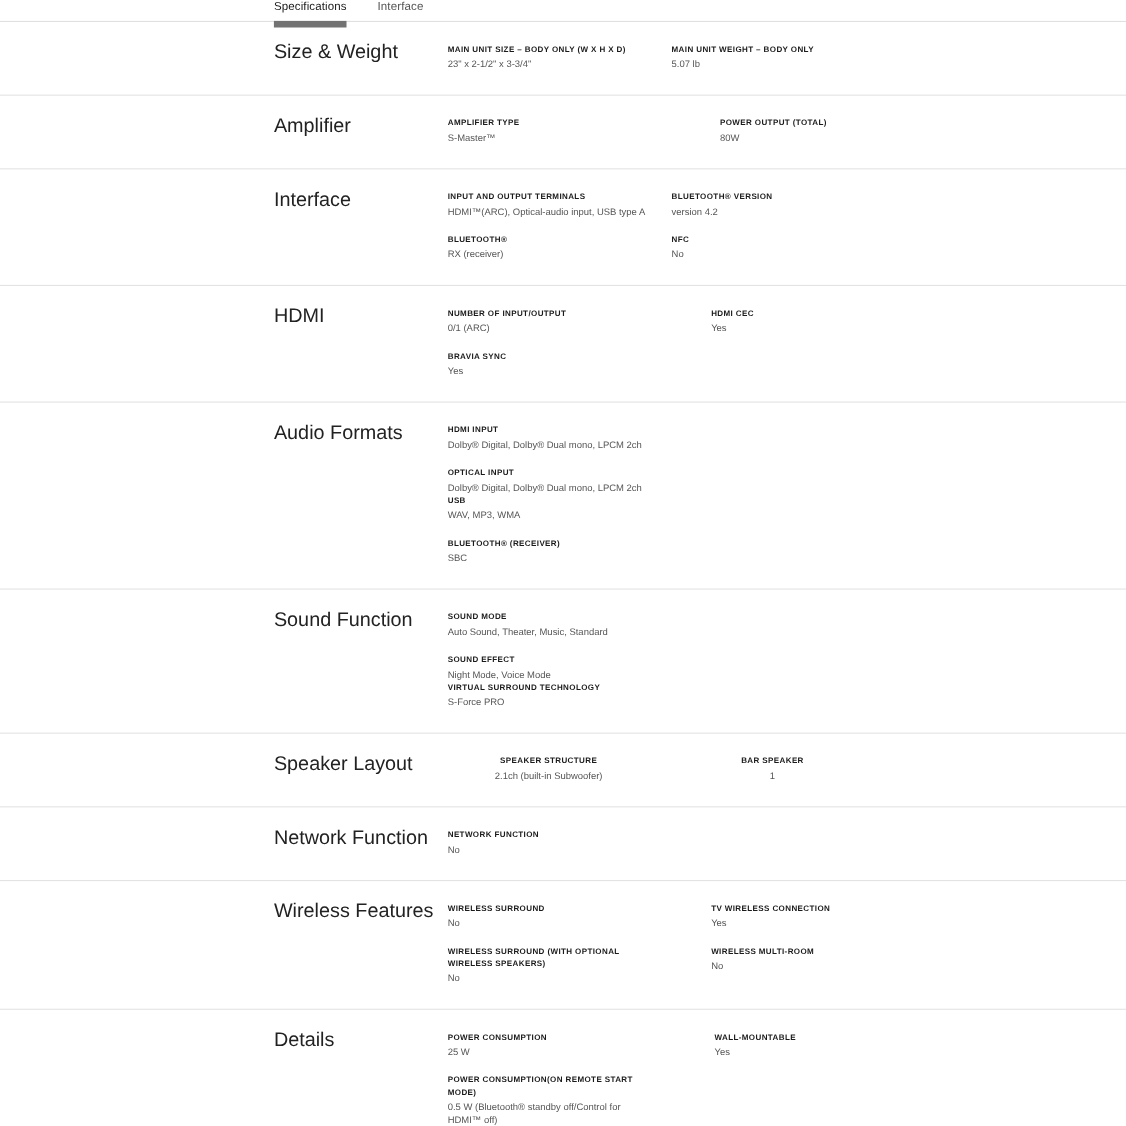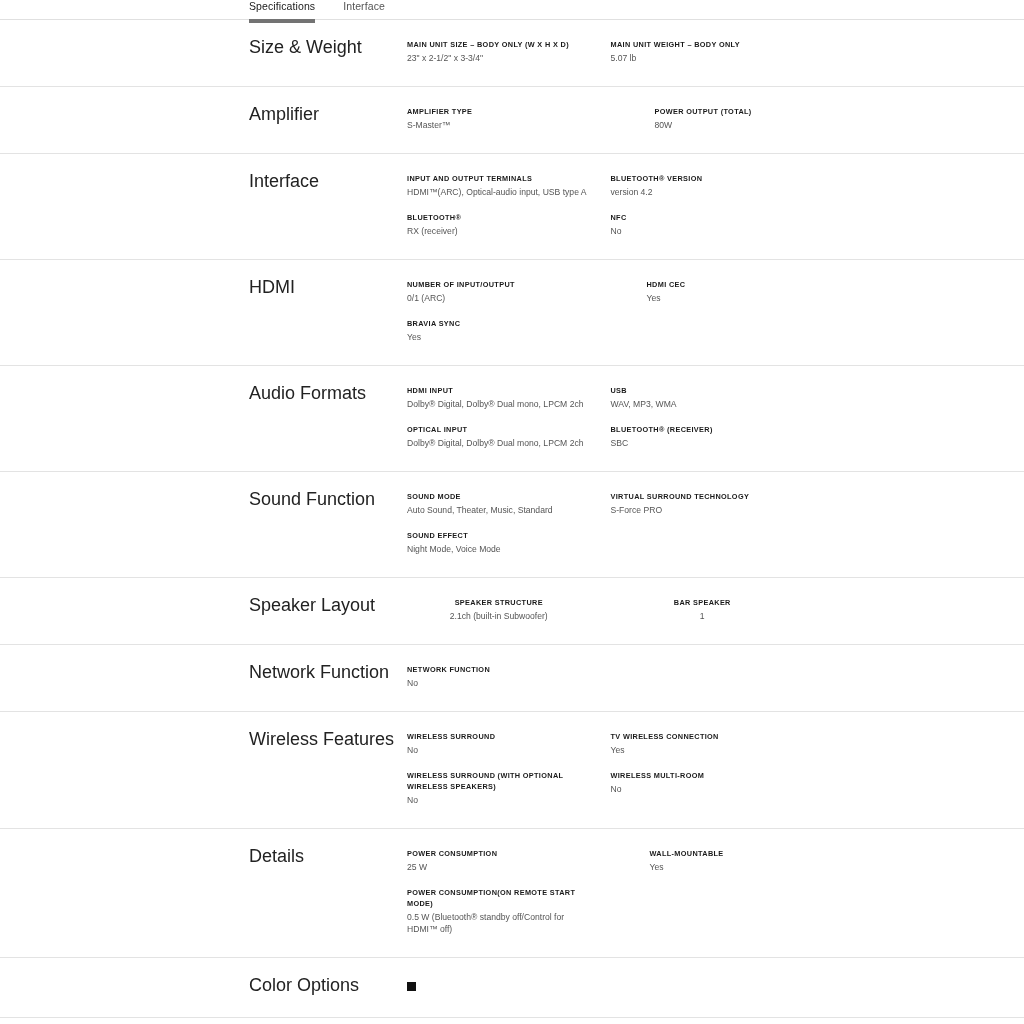--- a/index.html
+++ b/index.html
@@ -27,21 +27,21 @@
     font-size: 10.5px;
     color: #555555;
     padding: 0 0 7px 0;
     margin-right: 28px;
     cursor: pointer;
     line-height: 12px;
     letter-spacing: .1px;
   }
   .tab.active {
     color: #1a1a1a;
-    border-bottom: 4px solid #737373;
+    border-bottom: 6px solid #737373;
   }
   
   .section {
     position: relative;
     margin: 0 auto;
     width: 1024px;
     padding-left: 249px;
     padding-right: 210px;
     border-bottom: 1px solid #e3e3e3;
     display: flex;
@@ -83,25 +83,25 @@
     font-size: 8.6px;
     color: #555555;
     line-height: 12px;
     margin-top: 2px;
   }
   
   .sec-sizeweight .sec-body { min-height: 50px; }
   .sec-amplifier .sec-body { min-height: 50px; gap: 44px; }
   .sec-interface .sec-body { min-height: 80px; }
   .sec-hdmi .sec-body { min-height: 80px; gap: 36px; }
-  .sec-audioformats .sec-body { min-height: 80px; }
-  .sec-soundfunction .sec-body { min-height: 80px; }
+  .sec-audioformats .sec-body { min-height: 80px; flex-direction: column; }
+  .sec-soundfunction .sec-body { min-height: 80px; flex-direction: column; }
   .sec-speakerlayout .sec-body { min-height: 50px; text-align: center; }
   .sec-networkfunction .sec-body { min-height: 50px; }
-  .sec-wireless .sec-body { min-height: 80px; }
+  .sec-wireless .sec-body { min-height: 80px; gap: 36px; }
   .sec-details .sec-body { min-height: 80px; gap: 39px; }
   .sec-color .sec-body { min-height: 40px; }
   .sec-box .sec-body { min-height: 50px; }
   
   .swatch {
     width: 9px;
     height: 9px;
     background: #111111;
     display: inline-block;
     margin-top: 1px;

